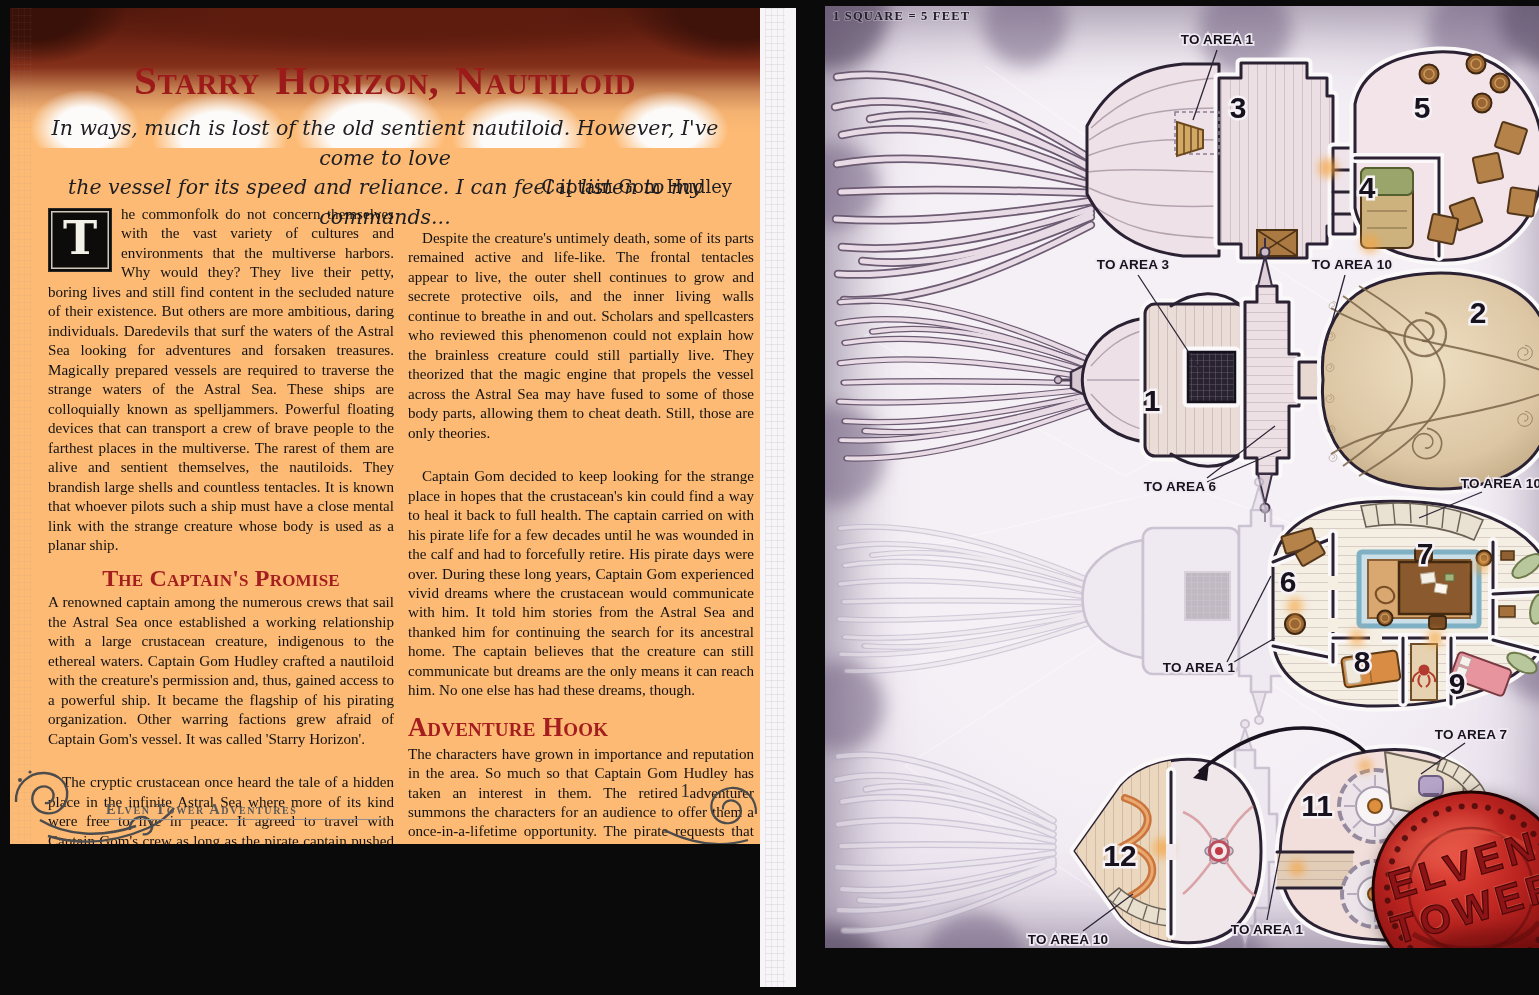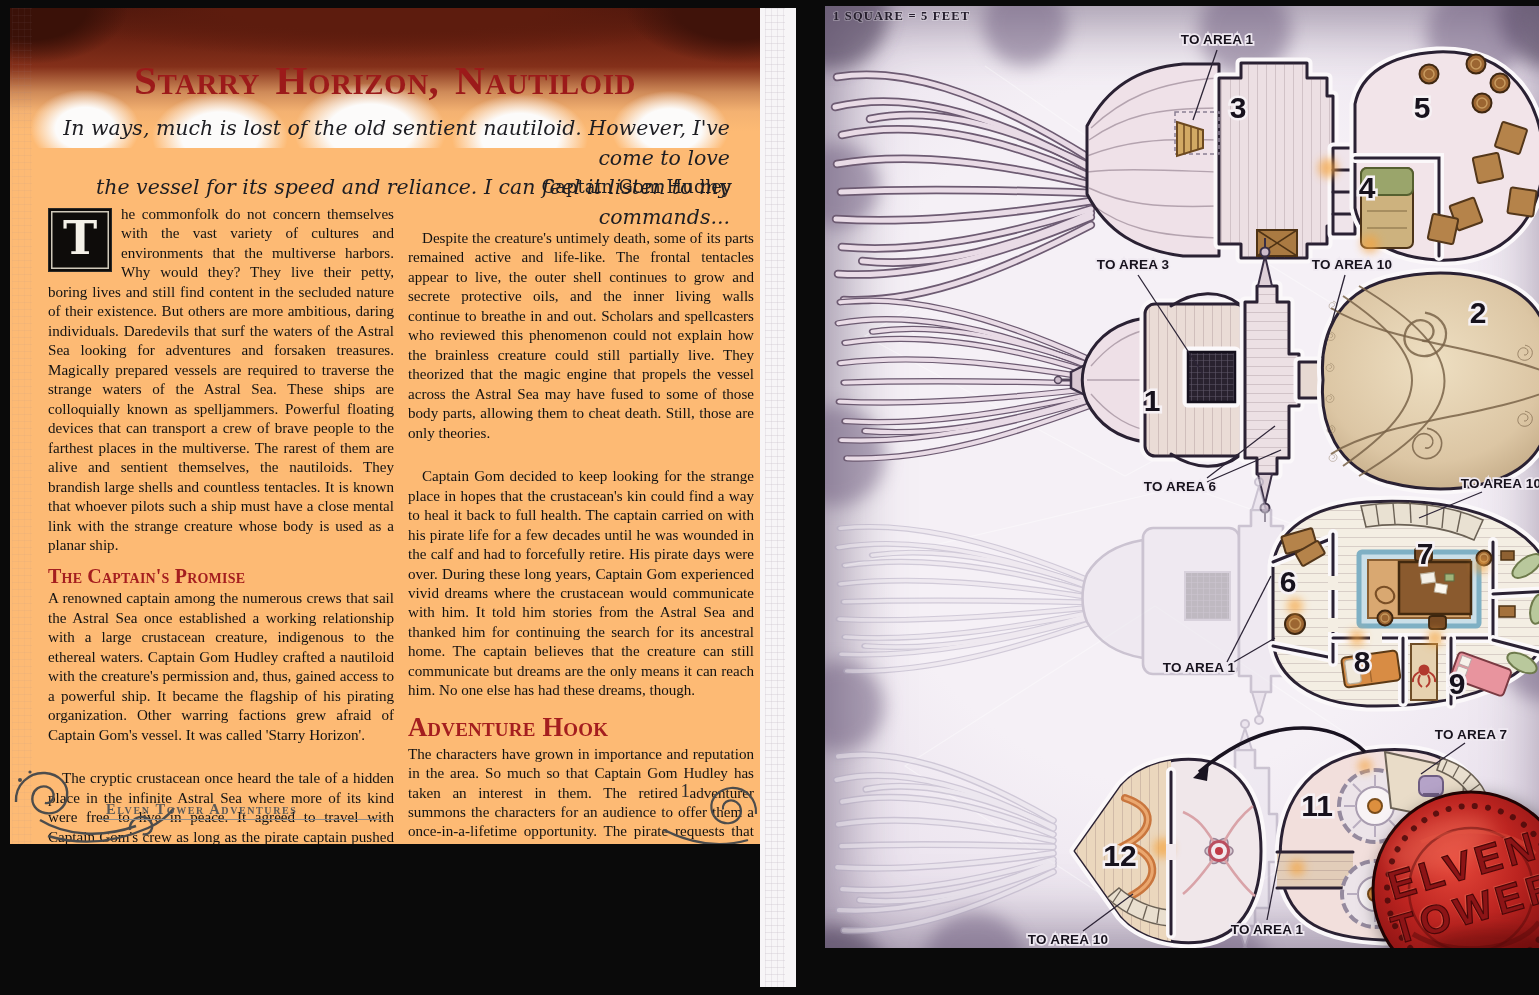--- a/index.html
+++ b/index.html
@@ -20,30 +20,30 @@
     radial-gradient(95px 60px at 48% 88%, #fcfbfa 45%, rgba(252,251,250,0) 80%),
     radial-gradient(85px 55px at 68% 93%, #fcfbfa 45%, rgba(252,251,250,0) 80%),
     radial-gradient(75px 50px at 88% 87%, #fcfbfa 42%, rgba(252,251,250,0) 78%),
     radial-gradient(120px 70px at 3% 0%, #3a1108 45%, rgba(58,17,8,0) 80%),
     radial-gradient(140px 70px at 97% 0%, #40130a 45%, rgba(64,19,10,0) 80%),
     radial-gradient(400px 60px at 50% 0%, #5d1c0e 40%, rgba(93,28,14,0) 85%),
     linear-gradient(180deg, #4a160c 0%, #6b2212 22%, #84301a 42%, rgba(150,80,55,.45) 60%, rgba(190,130,100,.15) 74%, rgba(252,251,250,0) 88%);}
   .page-title{position:absolute;top:48px;left:0;right:0;text-align:center;
     color:#9c1a1a;font-weight:700;font-size:41px;letter-spacing:.5px;word-spacing:5px;
     font-variant:small-caps;font-family:"Liberation Serif",serif;}
-  .quote{position:absolute;top:106px;left:30px;right:30px;text-align:right;
+  .quote{position:absolute;top:106px;left:30px;right:30px;text-align:center;
     font-family:"DejaVu Serif",serif;font-style:italic;font-size:20.5px;line-height:1.45;color:#1d1d22;}
   .quote-attr{position:absolute;top:168px;right:28px;font-family:"DejaVu Serif",serif;
     font-size:18px;color:#1d1d22;}
   .cols{position:absolute;top:197px;left:38px;display:flex;gap:14px;}
   .col{width:346px;}
   .col p{margin:0;font-size:15.1px;line-height:1.29;text-align:justify;color:#121212;}
   .col p.pg{margin-top:24px;text-indent:14px;}
-  .subhead{margin:10px 0 1px;color:#a41e1f;font-weight:700;font-size:20px;
-    font-variant:small-caps;letter-spacing:.2px;}
+  .subhead{margin:10px 0 1px;color:#a41e1f;font-weight:700;font-size:24px;
+    font-variant:small-caps;letter-spacing:.2px;text-align:center;}
   .bighead{margin:0 0 3px;color:#a41e1f;font-weight:700;font-size:26.5px;
     font-variant:small-caps;letter-spacing:.2px;line-height:1.05;}
   .bighead.later{margin-top:13px;}
   .lead{font-weight:700;font-variant:small-caps;letter-spacing:.7px;}
   .dropcap{float:left;width:62px;height:62px;background:#0e0c0a;color:#f4f1e8;
     font-family:"DejaVu Serif",serif;font-weight:700;font-size:46px;line-height:58px;text-align:center;
     margin:3px 9px 2px 0;border:1px solid #2c2a26;
     box-shadow:inset 0 0 0 2px #0e0c0a, inset 0 0 0 3.5px #cfc9ba, inset 0 0 0 6px #0e0c0a;}
   .footer-brand{position:absolute;left:96px;bottom:26px;font-variant:small-caps;
     font-weight:700;font-size:14.5px;letter-spacing:1.6px;color:#5a5a5a;}

